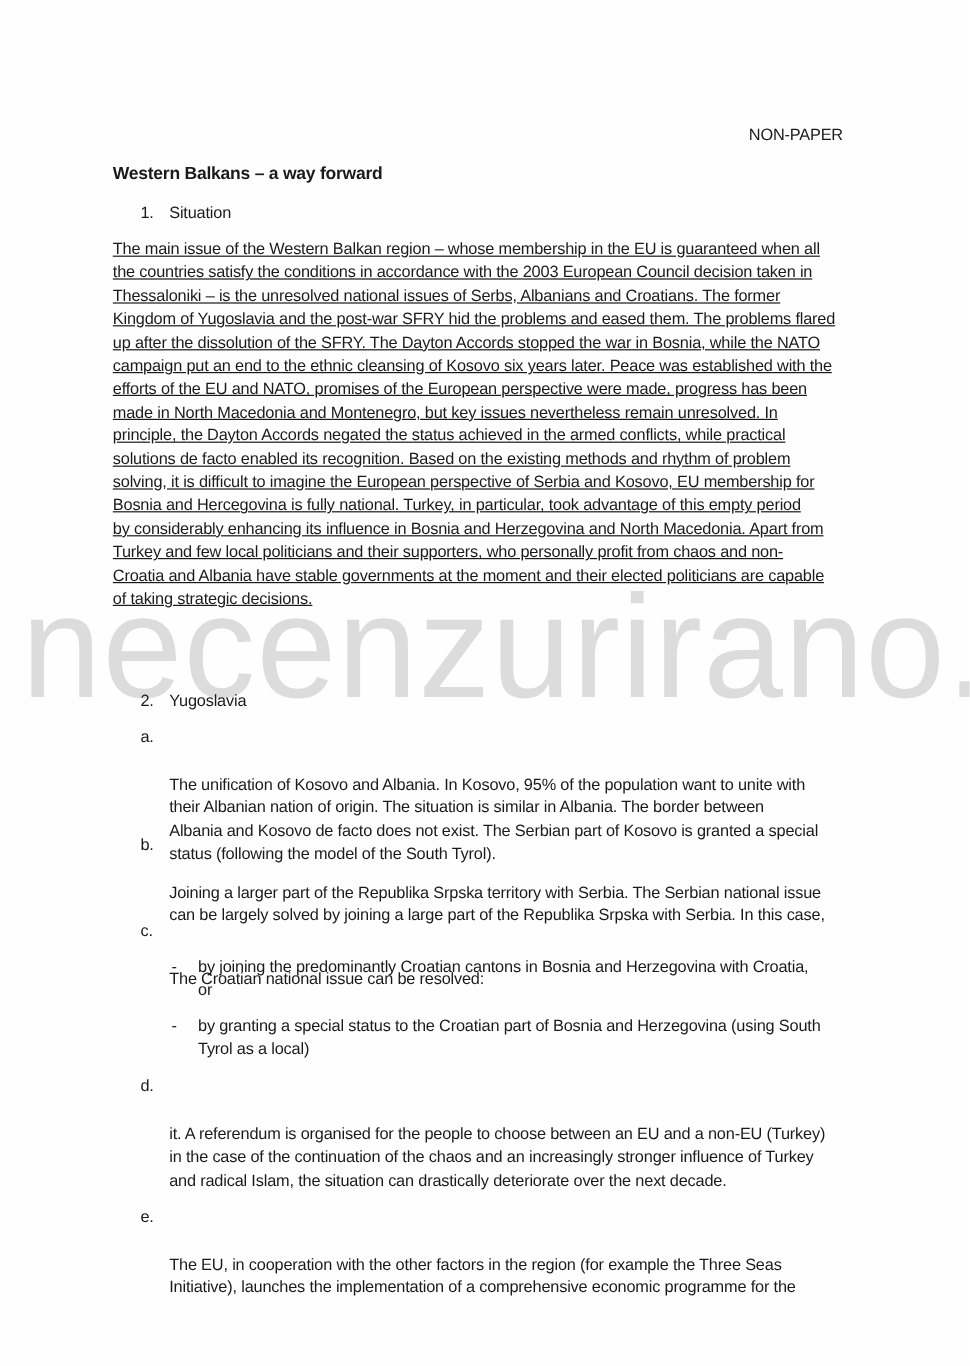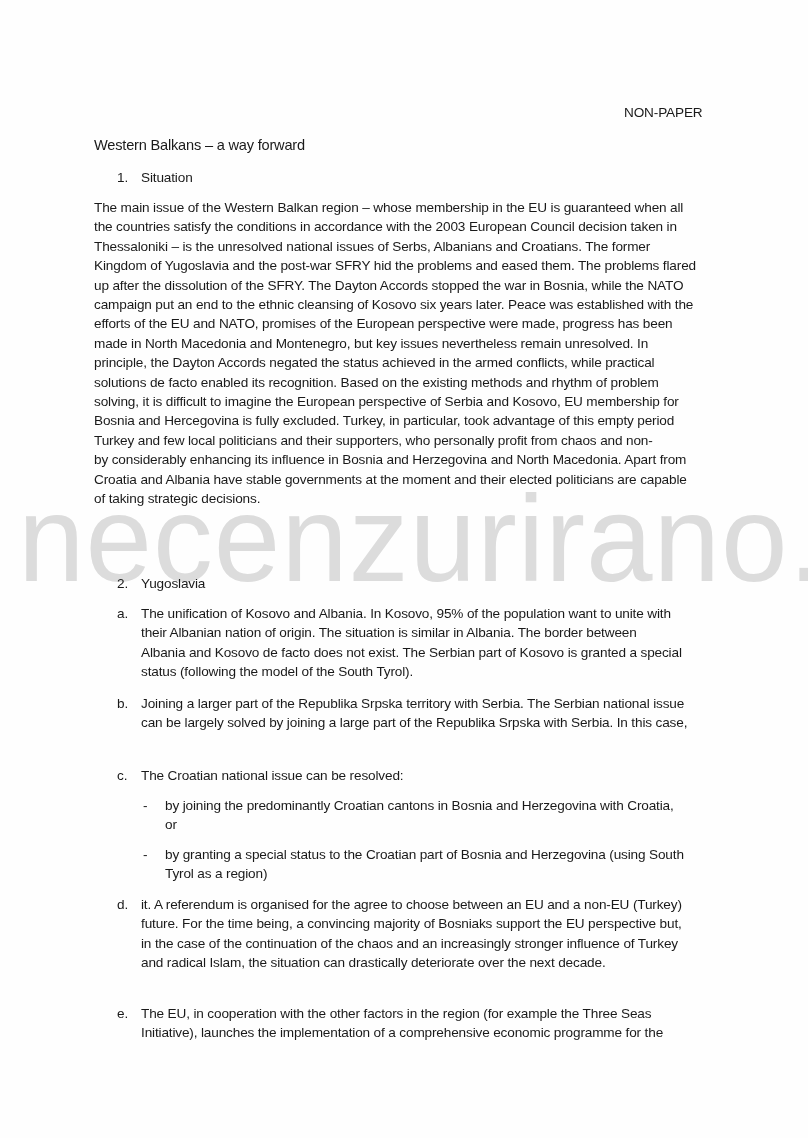--- a/index.html
+++ b/index.html
@@ -51,21 +51,21 @@
       position: absolute;
       left: 624px;
       top: 100px;
       font-size: 13.6px;
       line-height: 18px;
     }
     .title {
       position: absolute;
       left: 94px;
       top: 131px;
-      font-weight: normal;
+      font-weight: bold;
       font-size: 14.6px;
       line-height: 20px;
       letter-spacing: -0.2px;
     }
     .section-heading {
       position: absolute;
       left: 117px;
       font-weight: normal;
       font-size: 13.6px;
       line-height: 19px;
@@ -73,35 +73,37 @@
     .section-heading .num {
       display: inline-block;
       width: 24px;
     }
     .para {
       position: absolute;
       left: 94px;
       width: 620px;
       margin: 0;
       text-align: left;
+      text-decoration: underline;
     }
     .item {
       position: absolute;
       left: 117px;
       width: 600px;
     }
     .item .marker {
       position: absolute;
       left: 0;
       top: 0;
     }
     .item .text {
       display: block;
       margin-left: 24px;
       width: 576px;
+      margin-top: 40px;
     }
     .subitem {
       position: absolute;
       left: 143px;
       width: 580px;
     }
     .subitem .marker {
       position: absolute;
       left: 0;
       top: 0;
@@ -135,23 +137,23 @@
       <span class="line">the countries satisfy the conditions in accordance with the 2003 European Council decision taken in</span>
       <span class="line">Thessaloniki – is the unresolved national issues of Serbs, Albanians and Croatians. The former</span>
       <span class="line">Kingdom of Yugoslavia and the post-war SFRY hid the problems and eased them. The problems flared</span>
       <span class="line">up after the dissolution of the SFRY. The Dayton Accords stopped the war in Bosnia, while the NATO</span>
       <span class="line">campaign put an end to the ethnic cleansing of Kosovo six years later. Peace was established with the</span>
       <span class="line">efforts of the EU and NATO, promises of the European perspective were made, progress has been</span>
       <span class="line">made in North Macedonia and Montenegro, but key issues nevertheless remain unresolved. In</span>
       <span class="line">principle, the Dayton Accords negated the status achieved in the armed conflicts, while practical</span>
       <span class="line">solutions de facto enabled its recognition. Based on the existing methods and rhythm of problem</span>
       <span class="line">solving, it is difficult to imagine the European perspective of Serbia and Kosovo, EU membership for</span>
-      <span class="line">Bosnia and Hercegovina is fully excluded. Turkey, in particular, took advantage of this empty period</span>
+      <span class="line">Bosnia and Hercegovina is fully national. Turkey, in particular, took advantage of this empty period</span>
+      <span class="line">by considerably enhancing its influence in Bosnia and Herzegovina and North Macedonia. Apart from</span>
       <span class="line">Turkey and few local politicians and their supporters, who personally profit from chaos and non-</span>
-      <span class="line">by considerably enhancing its influence in Bosnia and Herzegovina and North Macedonia. Apart from</span>
       <span class="line">Croatia and Albania have stable governments at the moment and their elected politicians are capable</span>
       <span class="line">of taking strategic decisions.</span>
     </div>
 
     <div class="section-heading" style="top:570px;">
       <span class="num">2.</span><span>Yugoslavia</span>
     </div>
 
     <div class="item" style="top:600px;">
       <span class="marker">a.</span>
@@ -183,29 +185,28 @@
       <span class="text">
         <span class="line">by joining the predominantly Croatian cantons in Bosnia and Herzegovina with Croatia,</span>
         <span class="line">or</span>
       </span>
     </div>
 
     <div class="subitem" style="top:841px;">
       <span class="marker">-</span>
       <span class="text">
         <span class="line">by granting a special status to the Croatian part of Bosnia and Herzegovina (using South</span>
-        <span class="line">Tyrol as a region)</span>
+        <span class="line">Tyrol as a local)</span>
       </span>
     </div>
 
     <div class="item" style="top:891px;">
       <span class="marker">d.</span>
       <span class="text">
-        <span class="line">it. A referendum is organised for the agree to choose between an EU and a non-EU (Turkey)</span>
-        <span class="line">future. For the time being, a convincing majority of Bosniaks support the EU perspective but,</span>
+        <span class="line">it. A referendum is organised for the people to choose between an EU and a non-EU (Turkey)</span>
         <span class="line">in the case of the continuation of the chaos and an increasingly stronger influence of Turkey</span>
         <span class="line">and radical Islam, the situation can drastically deteriorate over the next decade.</span>
       </span>
     </div>
 
     <div class="item" style="top:1000px;">
       <span class="marker">e.</span>
       <span class="text">
         <span class="line">The EU, in cooperation with the other factors in the region (for example the Three Seas</span>
         <span class="line">Initiative), launches the implementation of a comprehensive economic programme for the</span>

